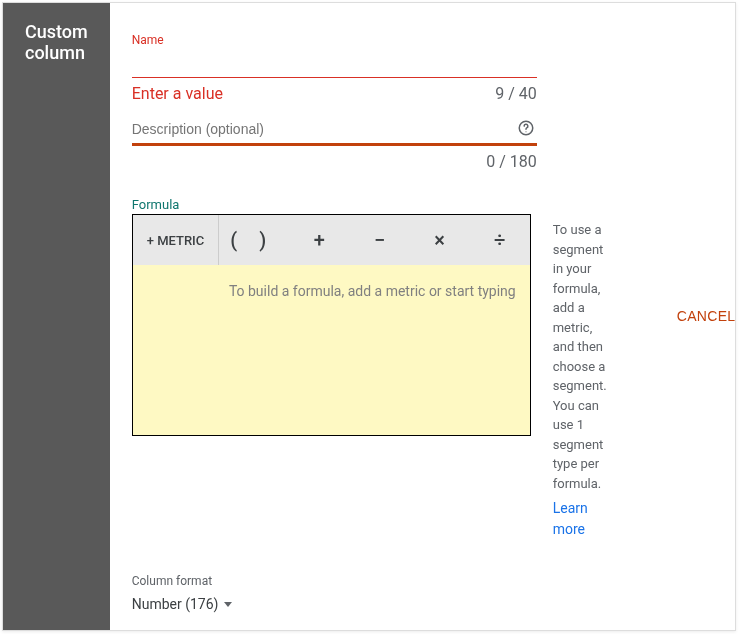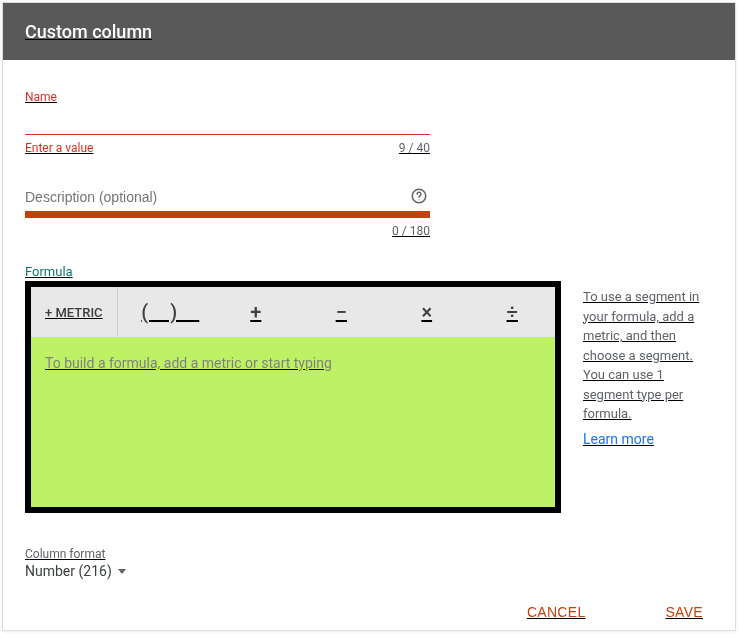--- a/index.html
+++ b/index.html
@@ -11,39 +11,38 @@
     overflow: hidden;
   }
   .dialog {
     width: 734px;
     height: 629px;
     margin: 2px;
     border: 1px solid #ddd;
     box-shadow: 0 1px 3px rgba(0,0,0,0.08);
     background: #fff;
     display: flex;
-    flex-direction: column;
+    flex-direction: row;
     position: relative;
-    text-decoration: underline;
   }
   .dialog-header {
     background: #595959;
     color: #fff;
     padding: 18px 22px;
     font-size: 18px;
     font-weight: 500;
   }
   .dialog-body {
     padding: 30px 22px 0 22px;
     flex: 1;
   }
   .field {
     position: relative;
     width: 405px;
-    margin-bottom: 28px;
+    margin-bottom: 12px;
   }
   .field-label {
     font-size: 12px;
     color: #5f6368;
     display: block;
     margin-bottom: 4px;
   }
   .field-label.error { color: #d93025; }
   .field-input {
     width: 100%;
@@ -52,30 +51,30 @@
     font-size: 14px;
     padding: 4px 0 6px 0;
     outline: none;
     background: transparent;
     color: #202124;
   }
   .field-input.error { border-bottom: 1px solid #d93025; }
   .field-underrow {
     display: flex;
     justify-content: space-between;
-    font-size: 12px;
+    font-size: 16px;
     margin-top: 6px;
   }
   .field-error { color: #d93025; }
   .field-counter { color: #5f6368; margin-left: auto; }
   .desc-wrap { position: relative; width: 405px; margin-bottom: 26px; }
   .desc-input {
     width: 100%;
     border: none;
-    border-bottom: 7px solid #c2410c;
+    border-bottom: 3px solid #c2410c;
     font-size: 14px;
     padding: 6px 28px 6px 0;
     outline: none;
     color: #5f6368;
   }
   .help-icon {
     position: absolute;
     right: 2px;
     top: 4px;
     width: 18px;
@@ -88,22 +87,23 @@
     font-size: 13px;
     color: #0f766e;
     margin-bottom: 2px;
   }
   .formula-row {
     display: flex;
     gap: 22px;
     align-items: flex-start;
   }
   .formula-box {
-    width: 536px;
-    border: 6px solid #000000;
+    width: 399px;
+    border: 1px solid #000000;
+    text-align: right;
   }
   .formula-toolbar {
     display: flex;
     align-items: stretch;
     background: #e8e8e8;
     height: 50px;
   }
   .metric-btn {
     display: flex;
     align-items: center;
@@ -129,41 +129,42 @@
     color: #3c4043;
     cursor: pointer;
     font-weight: 500;
   }
   .op-btn.paren { letter-spacing: 22px; padding-left: 10px; }
   .formula-area {
     min-height: 170px;
     padding: 18px 14px;
     font-size: 14px;
     color: #808080;
-    background: #bef264;
+    background: #fef9c3;
   }
   .formula-help {
     flex: 1;
     font-size: 13px;
     line-height: 1.5;
     color: #5f6368;
     padding-top: 6px;
   }
   .learn-more {
     display: block;
     margin-top: 5px;
     color: #1a73e8;
     font-size: 14px;
     text-decoration: none;
     cursor: pointer;
   }
   .format-section { margin-top: 34px; }
   .format-label {
     font-size: 12px;
     color: #5f6368;
+    margin-bottom: 6px;
   }
   .format-select {
     display: inline-flex;
     align-items: center;
     font-size: 14px;
     color: #3c4043;
     cursor: pointer;
     gap: 6px;
   }
   .caret {
@@ -242,21 +243,21 @@
       </div>
       <div class="formula-help">
         <span>To use a segment in your formula, add a metric, and then choose a segment. You can use 1 segment type per formula.</span>
         <a class="learn-more">Learn more</a>
       </div>
     </div>
 
     <div class="format-section">
       <div class="format-label">Column format</div>
       <div class="format-select">
-        <span>Number (216)</span>
+        <span>Number (176)</span>
         <span class="caret"></span>
       </div>
     </div>
 
   </div>
 
   <div class="dialog-footer">
     <button class="footer-btn">CANCEL</button>
     <button class="footer-btn">SAVE</button>
   </div>

